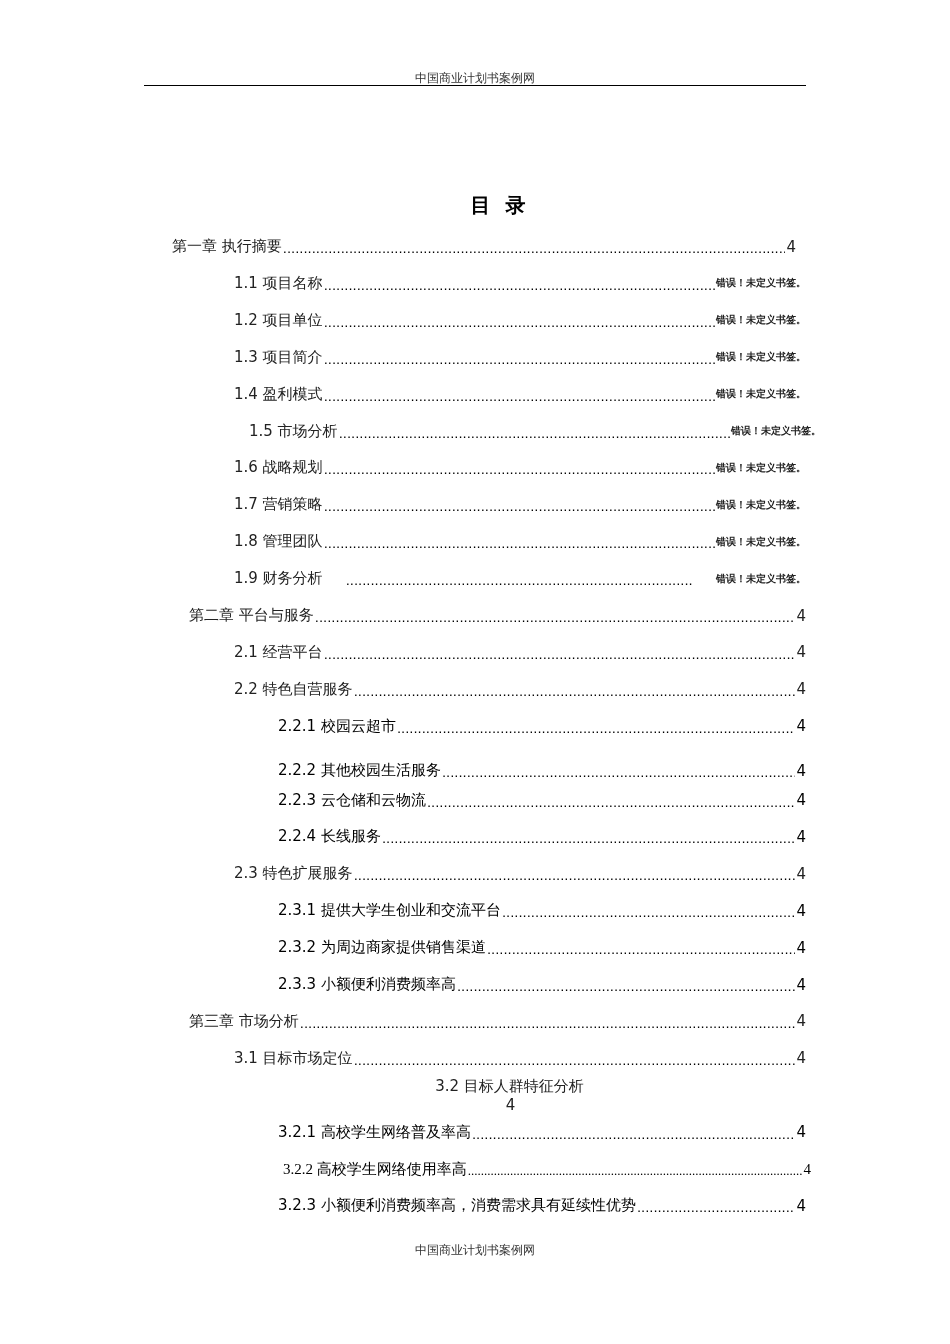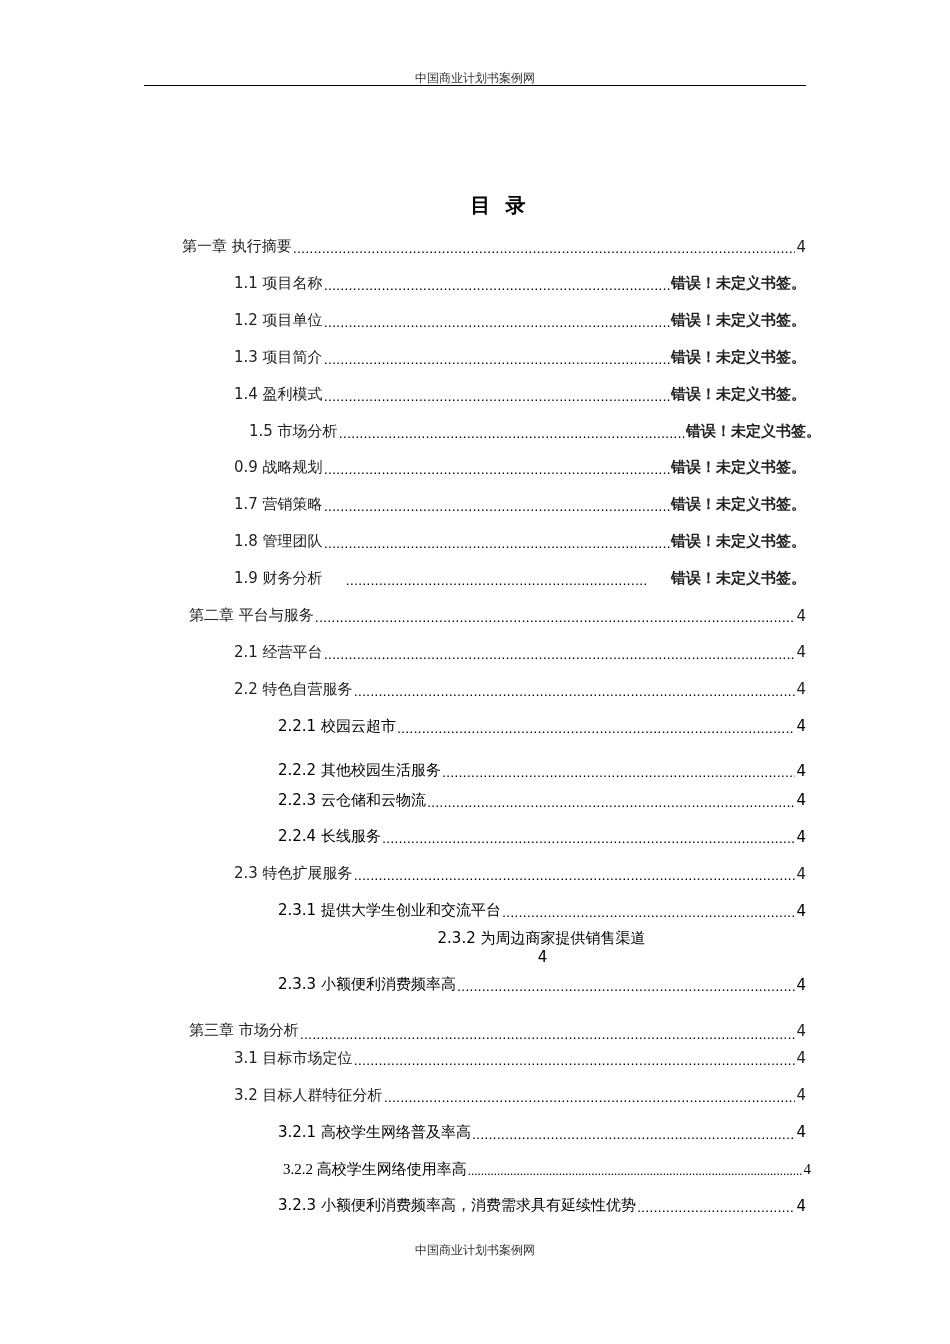--- a/index.html
+++ b/index.html
@@ -28,39 +28,39 @@
     }
     .toc-row .label { flex: 0 0 auto; padding-right: 1px; }
     .toc-row .dots {
       flex: 1 1 auto; overflow: hidden; white-space: nowrap; color: #000;
       letter-spacing: 0px; font-size: 13px; position: relative; top: 2px;
     }
     .toc-row .dots::before {
       content: "....................................................................................................................................................................................................................................................................";
     }
     .toc-row .page { flex: 0 0 auto; padding-left: 1px; }
-    .toc-row .page.error { font-weight: bold; font-size: 15px; }
+    .toc-row .page.error { font-weight: bold; font-size: 10px; }
     .lvl0 { color: #222; }
     .lvl1 { color: #222; text-align: center; }
     .footer-text {
       position: absolute; left: 0; width: 950px; top: 1242px;
       text-align: center; font-size: 12px; color: #333;
       font-family: "DejaVu Serif", "Liberation Serif", serif;
     }
   </style>
 </head>
 <body>
 
 <div class="header-text">中国商业计划书案例网</div>
 <div class="header-rule"></div>
 
 <div class="toc-title">目 录</div>
 
 <div class="toc" id="toc">
-    <div class="toc-row lvl0" style="left: 182px; width: 624px; top: 0px;">
+    <div class="toc-row lvl0" style="left: 172px; width: 624px; top: 0px;">
       <span class="label">第一章 执行摘要</span>
       <span class="dots"></span>
       <span class="page">4</span>
     </div>
     <div class="toc-row lvl1" style="left: 234px; width: 572px; top: 36.9px;">
       <span class="label">1.1 项目名称</span>
       <span class="dots"></span>
       <span class="page error">错误！未定义书签。</span>
     </div>
     <div class="toc-row lvl1" style="left: 234px; width: 572px; top: 73.8px;">
@@ -77,21 +77,21 @@
       <span class="label">1.4 盈利模式</span>
       <span class="dots"></span>
       <span class="page error">错误！未定义书签。</span>
     </div>
     <div class="toc-row lvl1" style="left: 234px; width: 572px; top: 184.5px; margin-left: 15px;">
       <span class="label">1.5 市场分析</span>
       <span class="dots"></span>
       <span class="page error">错误！未定义书签。</span>
     </div>
     <div class="toc-row lvl1" style="left: 234px; width: 572px; top: 221.4px;">
-      <span class="label">0.9 战略规划</span>
+      <span class="label">1.6 战略规划</span>
       <span class="dots"></span>
       <span class="page error">错误！未定义书签。</span>
     </div>
     <div class="toc-row lvl1" style="left: 234px; width: 572px; top: 258.3px;">
       <span class="label">1.7 营销策略</span>
       <span class="dots"></span>
       <span class="page error">错误！未定义书签。</span>
     </div>
     <div class="toc-row lvl1" style="left: 234px; width: 572px; top: 295.2px;">
       <span class="label">1.8 管理团队</span>
@@ -141,41 +141,41 @@
     <div class="toc-row lvl1" style="left: 234px; width: 572px; top: 627.3px;">
       <span class="label">2.3 特色扩展服务</span>
       <span class="dots"></span>
       <span class="page">4</span>
     </div>
     <div class="toc-row lvl2" style="left: 278px; width: 528px; top: 664.2px;">
       <span class="label">2.3.1 提供大学生创业和交流平台</span>
       <span class="dots"></span>
       <span class="page">4</span>
     </div>
-    <div class="toc-row lvl2" style="left: 278px; width: 528px; top: 701.1px; flex-direction: column;">
+    <div class="toc-row lvl2" style="left: 278px; width: 528px; top: 701.1px;">
       <span class="label">2.3.2 为周边商家提供销售渠道</span>
       <span class="dots"></span>
       <span class="page">4</span>
     </div>
     <div class="toc-row lvl2" style="left: 278px; width: 528px; top: 738px;">
       <span class="label">2.3.3 小额便利消费频率高</span>
       <span class="dots"></span>
       <span class="page">4</span>
     </div>
-    <div class="toc-row lvl0" style="left: 189px; width: 617px; top: 774.9px; align-items: flex-end;">
+    <div class="toc-row lvl0" style="left: 189px; width: 617px; top: 774.9px;">
       <span class="label">第三章 市场分析</span>
       <span class="dots"></span>
       <span class="page">4</span>
     </div>
     <div class="toc-row lvl1" style="left: 234px; width: 572px; top: 811.8px;">
       <span class="label">3.1 目标市场定位</span>
       <span class="dots"></span>
       <span class="page">4</span>
     </div>
-    <div class="toc-row lvl1" style="left: 234px; width: 572px; top: 848.7px;">
+    <div class="toc-row lvl1" style="left: 224px; width: 572px; top: 848.7px; flex-direction: column;">
       <span class="label">3.2 目标人群特征分析</span>
       <span class="dots"></span>
       <span class="page">4</span>
     </div>
     <div class="toc-row lvl2" style="left: 278px; width: 528px; top: 885.6px;">
       <span class="label">3.2.1 高校学生网络普及率高</span>
       <span class="dots"></span>
       <span class="page">4</span>
     </div>
     <div class="toc-row lvl2" style="left: 283px; width: 528px; top: 922.5px; font-family: Liberation Serif, serif;">

